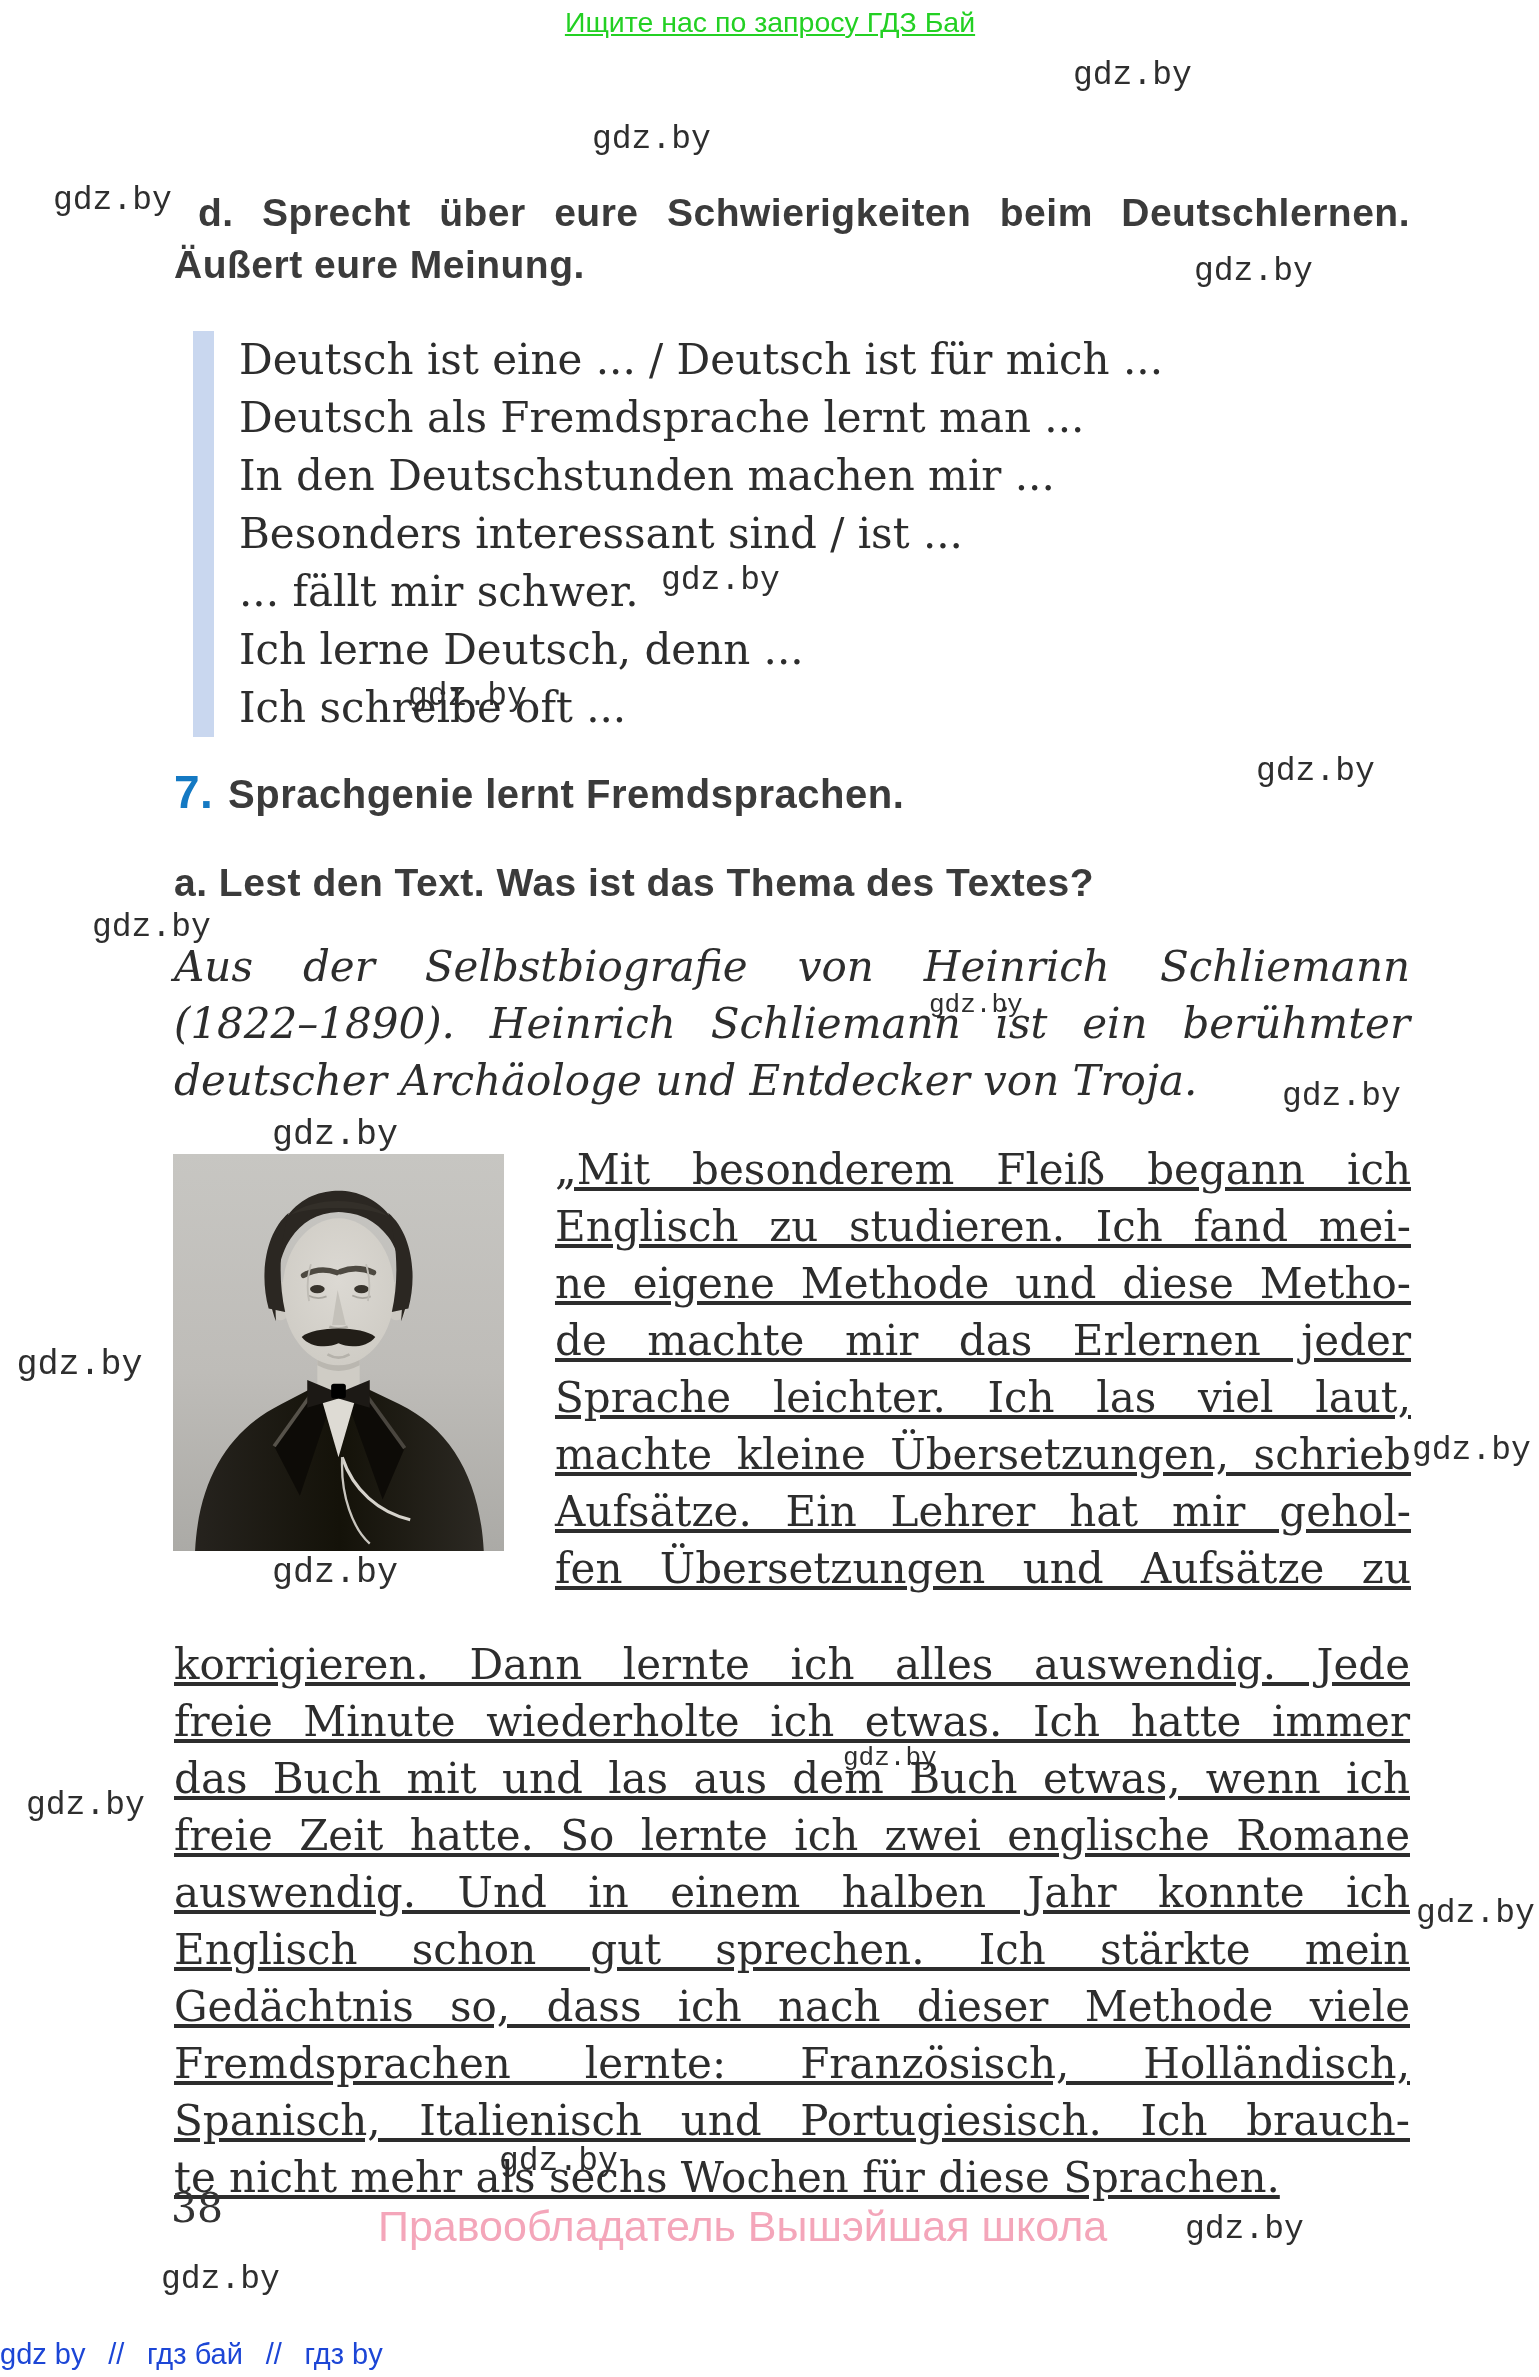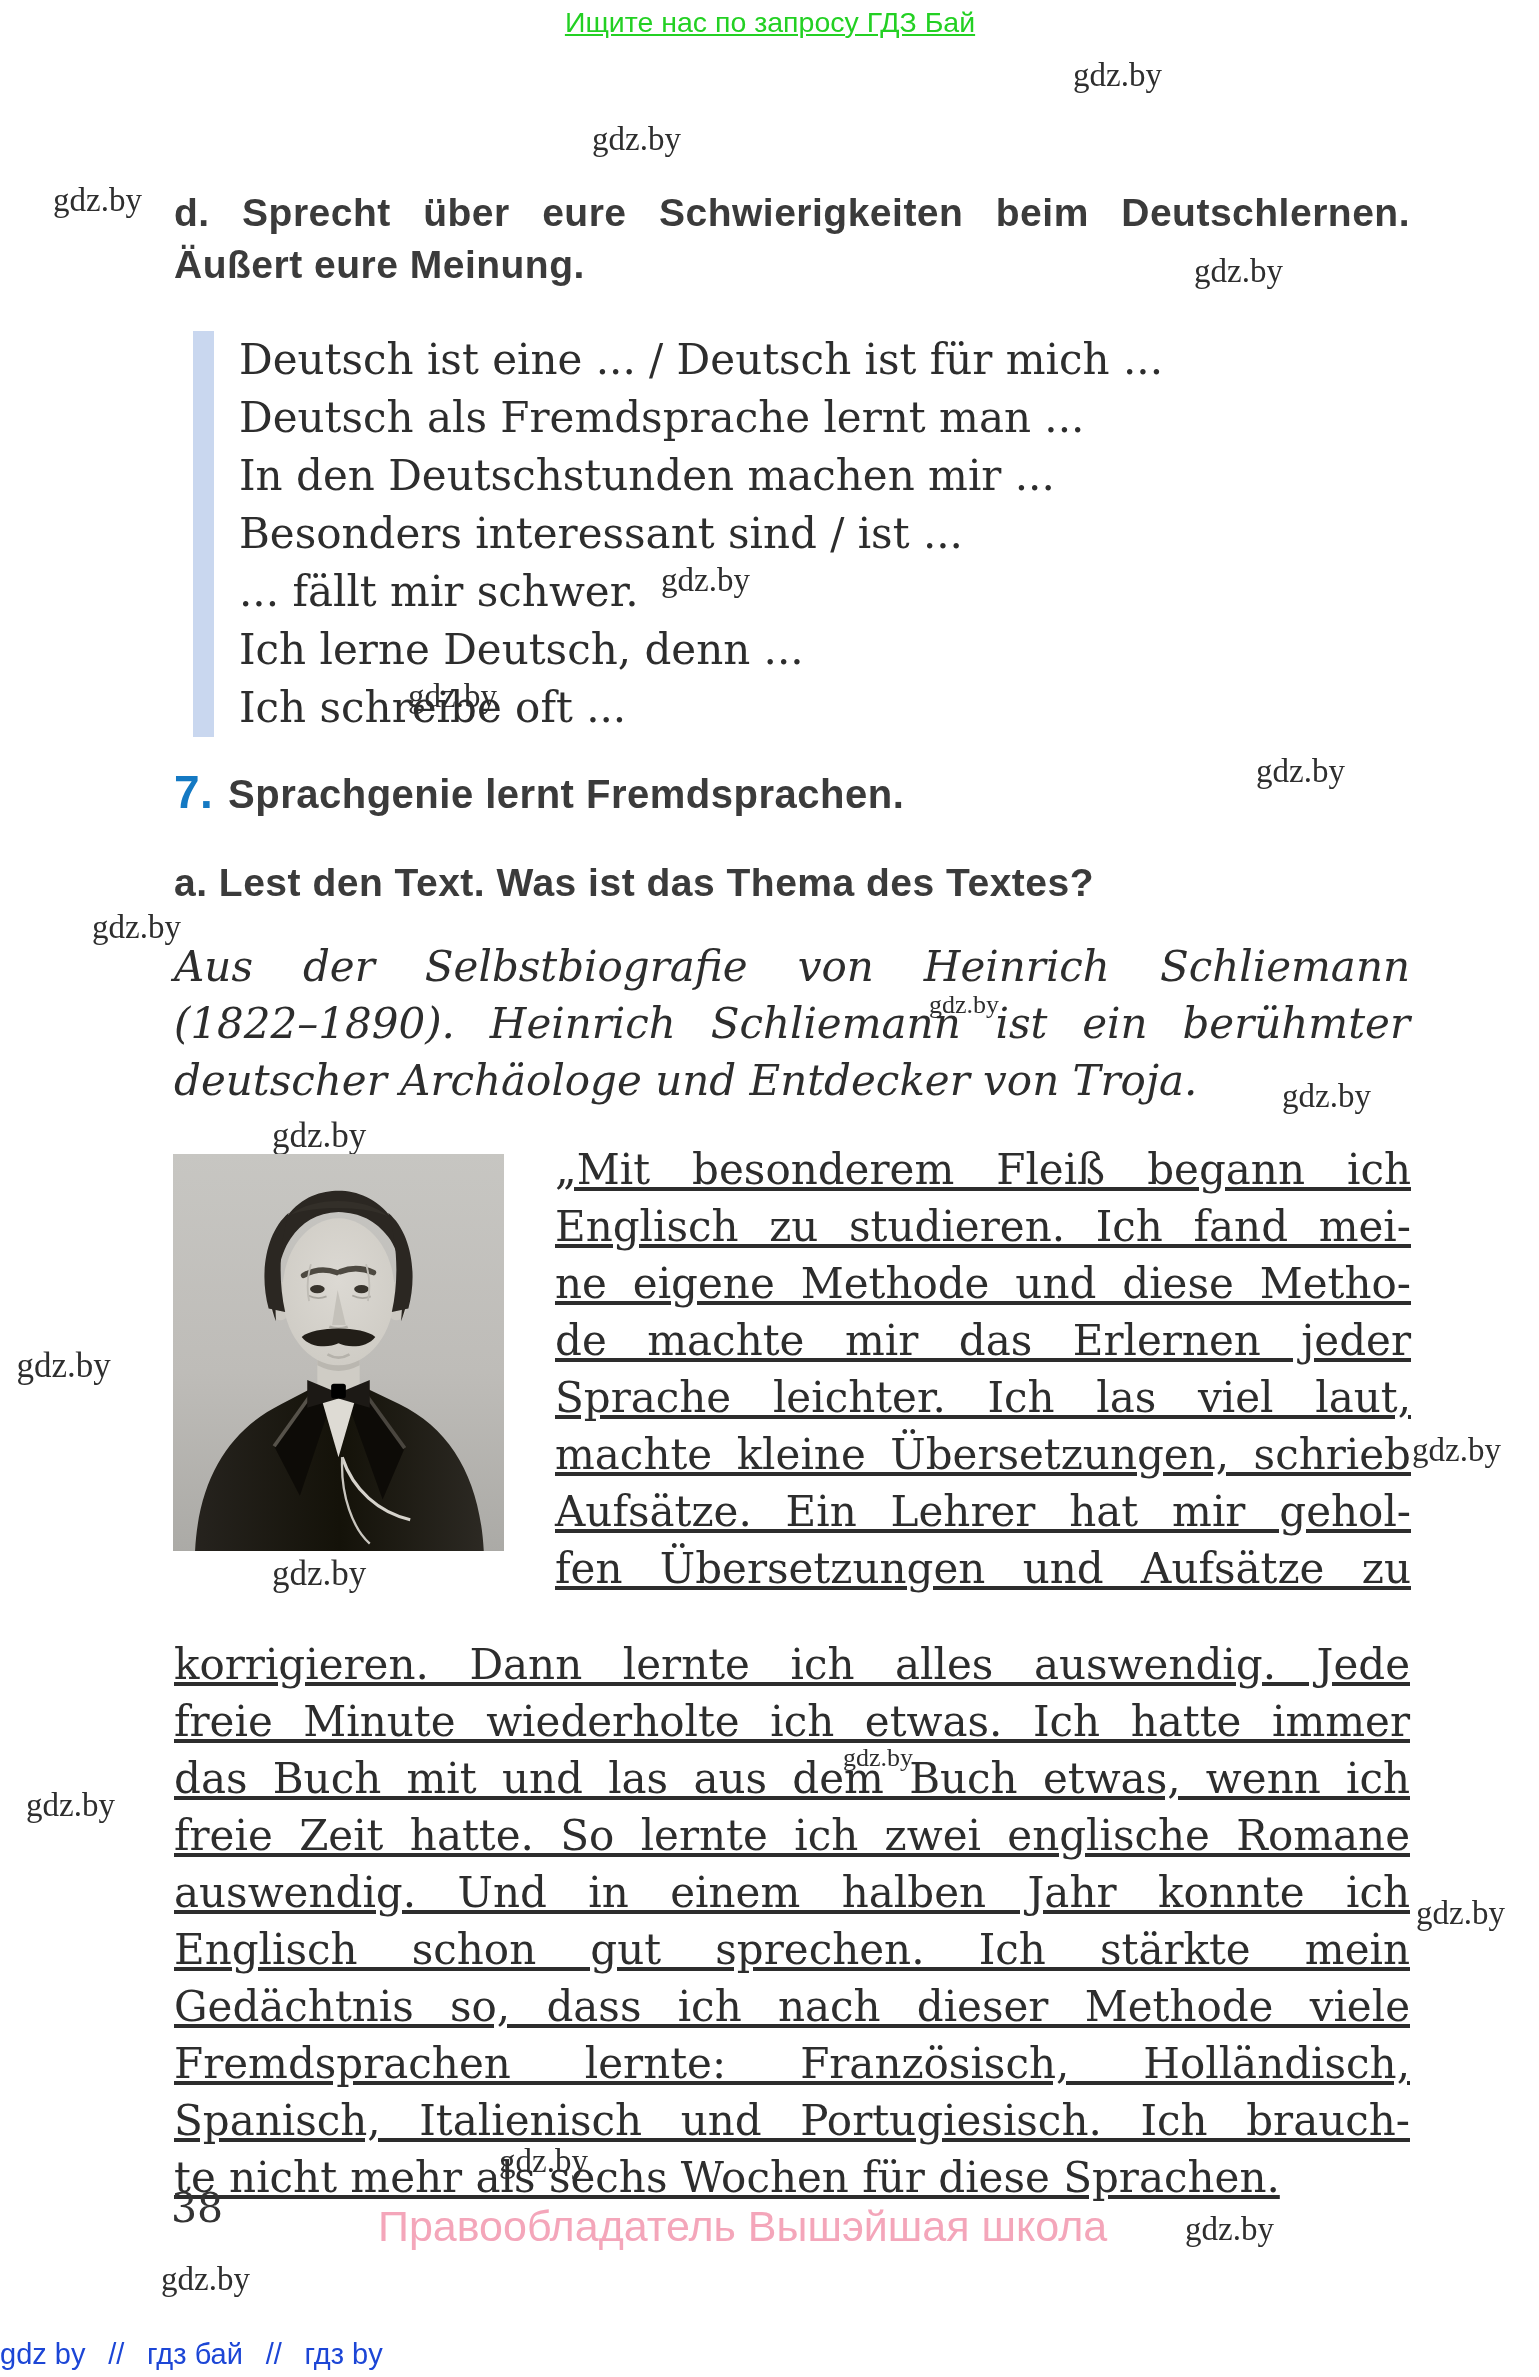--- a/index.html
+++ b/index.html
@@ -14,35 +14,35 @@
   .banner{
     position:absolute;top:5.5px;left:0;right:0;
     text-align:center;
     font-size:28.5px;font-weight:400;
     color:#23d023;
     text-decoration:underline;
   }
   
   .wm{
     position:absolute;
-    font-family:Liberation Serif, serif;
+    font-family:Liberation Mono, monospace;
     font-size:33px;color:#2e2e2e;
     white-space:nowrap;line-height:1;
   }
   .wm-sm{font-size:26px;}
   .wm-md{font-size:35px;}
   
   .h-sans{
     position:absolute;
     font-family:"Liberation Sans",sans-serif;
     font-weight:700;color:#3b3b3b;
     letter-spacing:0.5px;
   }
   .task-d{left:174px;top:187px;width:1236px;font-size:39px;line-height:52px;}
-  .task-d .jline{text-align:justify;text-align-last:justify;}
+  .task-d .jline{text-align:justify;text-align-last:justify;margin-left:24px;}
   .task-a{left:174px;top:861px;font-size:39px;}
   .task7{left:174px;top:765px;font-size:40px;}
   .task7 .num{color:#1479c3;font-size:46px;margin-right:14.7px;}
   
   .quote{
     position:absolute;left:173px;top:331px;width:1139px;
     border-left:21px solid #c9d7ef;
     padding-left:25px;
     font-family:"DejaVu Serif","Liberation Serif",serif;
     font-size:42px;line-height:58px;color:#2d2d2d;margin-left:20px;

